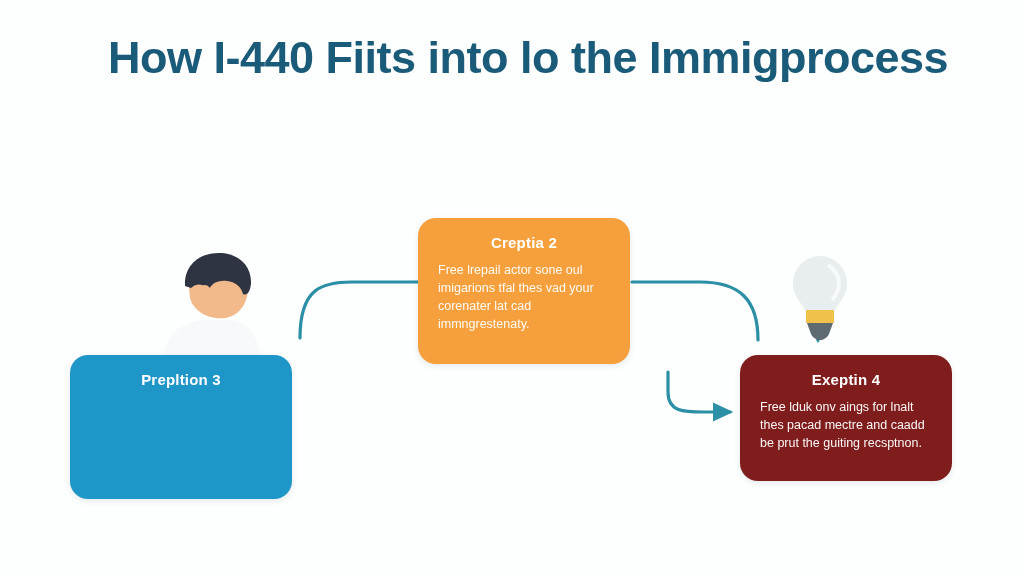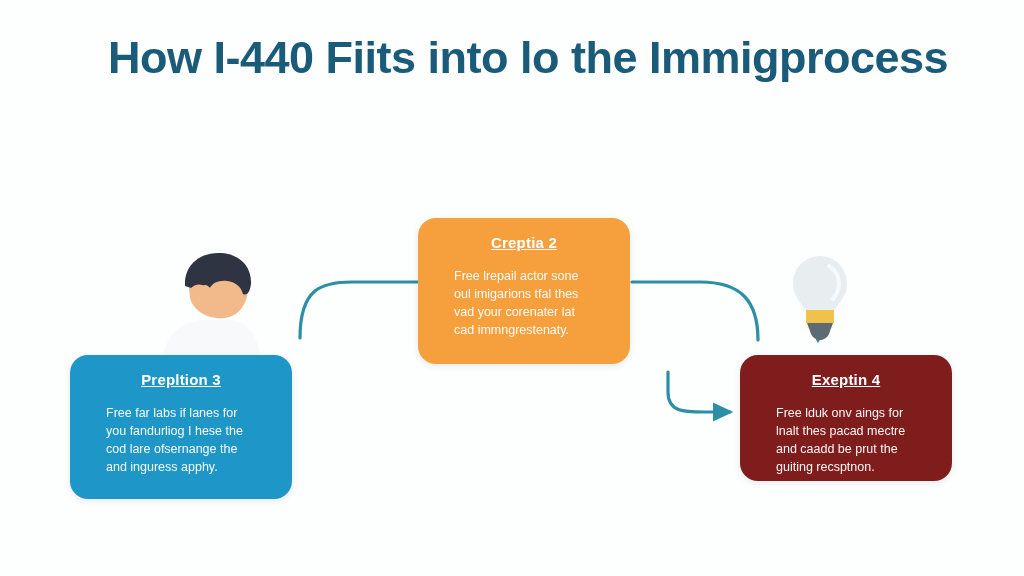--- a/index.html
+++ b/index.html
@@ -52,26 +52,25 @@
     padding: 16px 20px 18px 20px;
     color: #ffffff;
     box-shadow: 0 2px 6px rgba(20,50,70,0.10);
   }
   .card-title {
     text-align: center;
     font-size: 15px;
     font-weight: bold;
     margin: 0 0 10px 0;
     letter-spacing: 0.2px;
-    text-decoration: underline;
   }
   .card-body {
     font-size: 12.5px;
     line-height: 1.45;
-    margin: 16px;
+    margin: 0;
     opacity: 0.96;
   }
 
   #card-center {
     left: 418px;
     top: 218px;
     width: 212px;
     height: 146px;
     background: #f5a03c;
   }
@@ -145,21 +144,20 @@
     <path d="M22,73 L48,73 L44,84 C42,88 38,90 35,90 C32,90 28,88 26,84 Z" fill="#5f6b72"></path>
   </svg>
 
   <div id="card-center" class="card">
     <div class="card-title">Creptia 2</div>
     <div class="card-body">Free lrepail actor sone oul imigarions tfal thes vad your corenater lat cad immngrestenaty.</div>
   </div>
 
   <div id="card-left" class="card">
     <div class="card-title">Prepltion 3</div>
-    <div class="card-body">Free far labs if lanes for you fandurliog I hese the cod lare ofsernange the and inguress apphy.</div>
   </div>
 
   <div id="card-right" class="card">
     <div class="card-title">Exeptin 4</div>
     <div class="card-body">Free lduk onv aings for lnalt thes pacad mectre and caadd be prut the guiting recsptnon.</div>
   </div>
 
 </div>
 
 </body></html>

